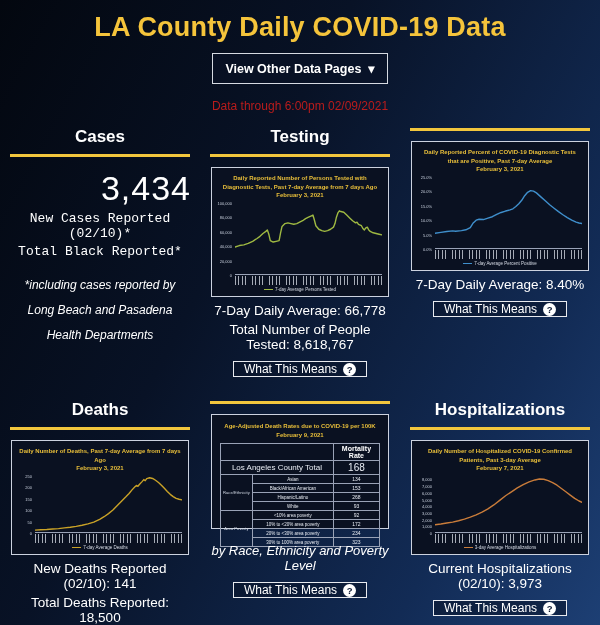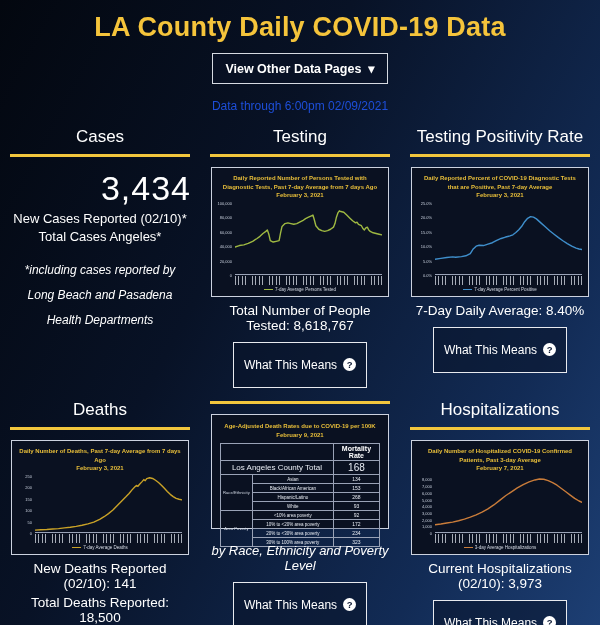--- a/index.html
+++ b/index.html
@@ -7,32 +7,32 @@
   body { font-family:"Liberation Sans", sans-serif; color:#fff;
          background:linear-gradient(118deg,#03070f 0%,#081226 38%,#122b55 78%,#1d3f74 100%); }
   .page { width:600px; height:489px; }
 
   
   .hdr { text-align:center; padding-top:12px; }
   .hdr h1 { color:#f5c43b; font-size:27px; font-weight:800; letter-spacing:.2px; }
   .view-btn { display:inline-flex; align-items:flex-end; gap:7px; margin-top:10px;
               background:rgba(9,18,38,.55); border:1px solid #d6dae2; color:#fff;
               font-family:inherit; font-weight:700; font-size:12.5px; padding:7px 12px; cursor:pointer; }
-  .data-through { margin-top:15px; font-size:12px; color:#1d4ed8; }
+  .data-through { margin-top:15px; font-size:12px; color:#b91c1c; }
 
   
   .grid { display:grid; grid-template-columns:200px 200px 200px; grid-template-rows:273px 240px; margin-top:8px; }
   .panel { padding:0 9px; text-align:center; }
-  .panel h2 { font-size:17px; font-weight:400; margin-top:6px; white-space:nowrap; }
+  .panel h2 { font-size:17px; font-weight:700; margin-top:6px; white-space:nowrap; }
   .rule { height:3px; background:#f2c63d; margin:7px 1px 10px; }
 
   
   .big { font-weight:300; font-size:34px; letter-spacing:1px; margin-top:12px;text-align:right; }
   .big2 { font-weight:300; font-size:37px; letter-spacing:1px; margin-top:14px; }
-  .big-label { font-size:13px; margin-top:3px; }
+  .big-label { font-size:13px; margin-top:3px;font-family:Liberation Mono, monospace; }
   .footnote { font-size:12px; font-style:italic; line-height:2.1; margin-top:14px; padding:0 2px; }
 
   
   .chart-box { background:#0a1121; border:1px solid #ccd2df; margin:0 2px; padding:6px 6px 3px;
                height:130px; display:flex; flex-direction:column; cursor:pointer; }
   .row2 .chart-box { height:115px; }
   .chart-title { color:#e9bf3a; font-size:6px; font-weight:700; line-height:1.45; }
   .chart-date  { color:#e9bf3a; font-size:6px; font-weight:700; line-height:1.45; }
   .chart-area { flex:1; display:flex; margin-top:3px; min-height:0; }
   .yticks { width:17px; position:relative; }
@@ -41,23 +41,23 @@
   .plot svg { position:absolute; inset:0; width:100%; height:100%; }
   .xaxis-strip { height:9px; margin-left:17px; margin-top:1px; opacity:.85;
       background:repeating-linear-gradient(90deg, rgba(226,231,240,.85) 0 .8px, transparent .8px 3.4px); }
   .legend { display:flex; justify-content:center; align-items:center; gap:2px; margin:2px 0 1px;
             font-size:4.5px; color:#d7dce6; }
   .legend .swatch { display:inline-block; width:9px; height:1.5px; }
 
   
   .stat { font-size:13.5px; margin-top:6px; }
   .stat + .stat { margin-top:4px; }
-  .wtm-btn { display:inline-flex; align-items:flex-start; gap:6px; margin-top:9px;
+  .wtm-btn { display:inline-flex; align-items:flex-end; gap:6px; margin-top:9px;
              background:rgba(10,20,42,.55); border:1px solid #e8eaef; color:#fff;
-             font-family:inherit; font-size:12px; padding:15px 10px; cursor:pointer; }
+             font-family:inherit; font-size:12px; padding:0 10px; cursor:pointer; }
   .help-icon { width:13px; height:13px; border-radius:50%; background:#fff; color:#0b1833;
                font-size:9.5px; font-weight:800; display:inline-flex; align-items:center; justify-content:center; }
 
   
   .dr-box { background:#0a1121; border:1px solid #ccd2df; margin:0 2px; padding:7px 8px 4px;
             height:115px; display:flex; flex-direction:column; }
   .dr-table { width:100%; border-collapse:collapse; margin-top:4px; color:#e8ecf3; }
   .dr-table td { border:1px solid #99a2b6; text-align:center; padding:1px 2px; }
   .t-colhead { font-size:7px; font-weight:700; color:#fff; width:29%; }
   .t-blank { border:1px solid #99a2b6; }
@@ -84,21 +84,21 @@
     <div class="data-through">Data through 6:00pm 02/09/2021</div>
   </div>
 
   <div class="grid">
 
     <section class="panel">
       <h2>Cases</h2>
       <div class="rule"></div>
       <div class="big">3,434</div>
       <div class="big-label">New Cases Reported (02/10)*</div>
-      <div class="big-label">Total Cases Angeles*</div>
+      <div class="big-label">Total Black Reported*</div>
       <div class="footnote">*including cases reported by Long Beach and Pasadena Health Departments</div>
     </section>
 
     <section class="panel">
       <h2>Testing</h2>
       <div class="rule"></div>
       <div class="chart-box">
         <div class="chart-title">Daily Reported Number of Persons Tested with Diagnostic Tests, Past 7-day Average from 7 days Ago</div>
         <div class="chart-date">February 3, 2021</div>
         <div class="chart-area">
@@ -115,29 +115,29 @@
                 <polyline points="0.00,31.00 3.00,30.00 6.00,29.50 9.00,28.50 12.00,27.00 15.00,25.00 17.00,23.50 19.00,21.50 21.00,20.00 22.00,19.00 23.00,22.00 24.00,26.50 26.00,27.50 28.00,27.00 30.00,26.50 31.00,21.00 32.00,16.50 34.00,14.50 36.00,14.00 38.00,14.50 40.00,15.00 42.00,14.50 44.00,13.50 46.00,12.50 48.00,11.00 50.00,10.00 52.00,9.00 53.00,8.50 54.00,12.00 55.00,16.00 57.00,18.50 59.00,19.50 61.00,20.00 63.00,19.50 65.00,18.50 67.00,17.00 68.00,14.50 69.00,10.00 70.00,7.00 71.00,5.50 72.00,6.00 74.00,6.50 76.00,8.50 78.00,10.50 80.00,12.50 82.00,14.00 83.00,13.50 84.00,15.00 86.00,16.00 87.00,18.00 88.00,19.00 89.00,17.50 90.00,17.00 91.00,19.00 92.00,20.00 94.00,21.00 96.00,21.50 98.00,22.00 100.00,22.50" fill="none" stroke="#9FB942" stroke-width="1.4" vector-effect="non-scaling-stroke" stroke-linejoin="round" stroke-linecap="round"></polyline>
               </svg>
             </div>
         </div>
         <div class="xaxis-strip"></div>
         <div class="legend">
             <span class="swatch" style="background:#9FB942"></span>
             <span>7-day Average Persons Tested</span>
           </div>
       </div>
+      <div class="stat">7-Day Daily Average: 66,778</div>
       <div class="stat">Total Number of People Tested: 8,618,767</div>
       <button class="wtm-btn">
         <span>What This Means</span>
         <span class="help-icon">?</span>
       </button>
     </section>
 
     <section class="panel">
-      <h2>Testing Positivity Rate</h2>
       <div class="rule"></div>
       <div class="chart-box">
         <div class="chart-title">Daily Reported Percent of COVID-19 Diagnostic Tests that are Positive, Past 7-day Average</div>
         <div class="chart-date">February 3, 2021</div>
         <div class="chart-area">
           <div class="yticks">
               <div class="ytick" style="top:0.0%">25.0%</div>
               <div class="ytick" style="top:20.0%">20.0%</div>
               <div class="ytick" style="top:40.0%">15.0%</div>
               <div class="ytick" style="top:60.0%">10.0%</div>

